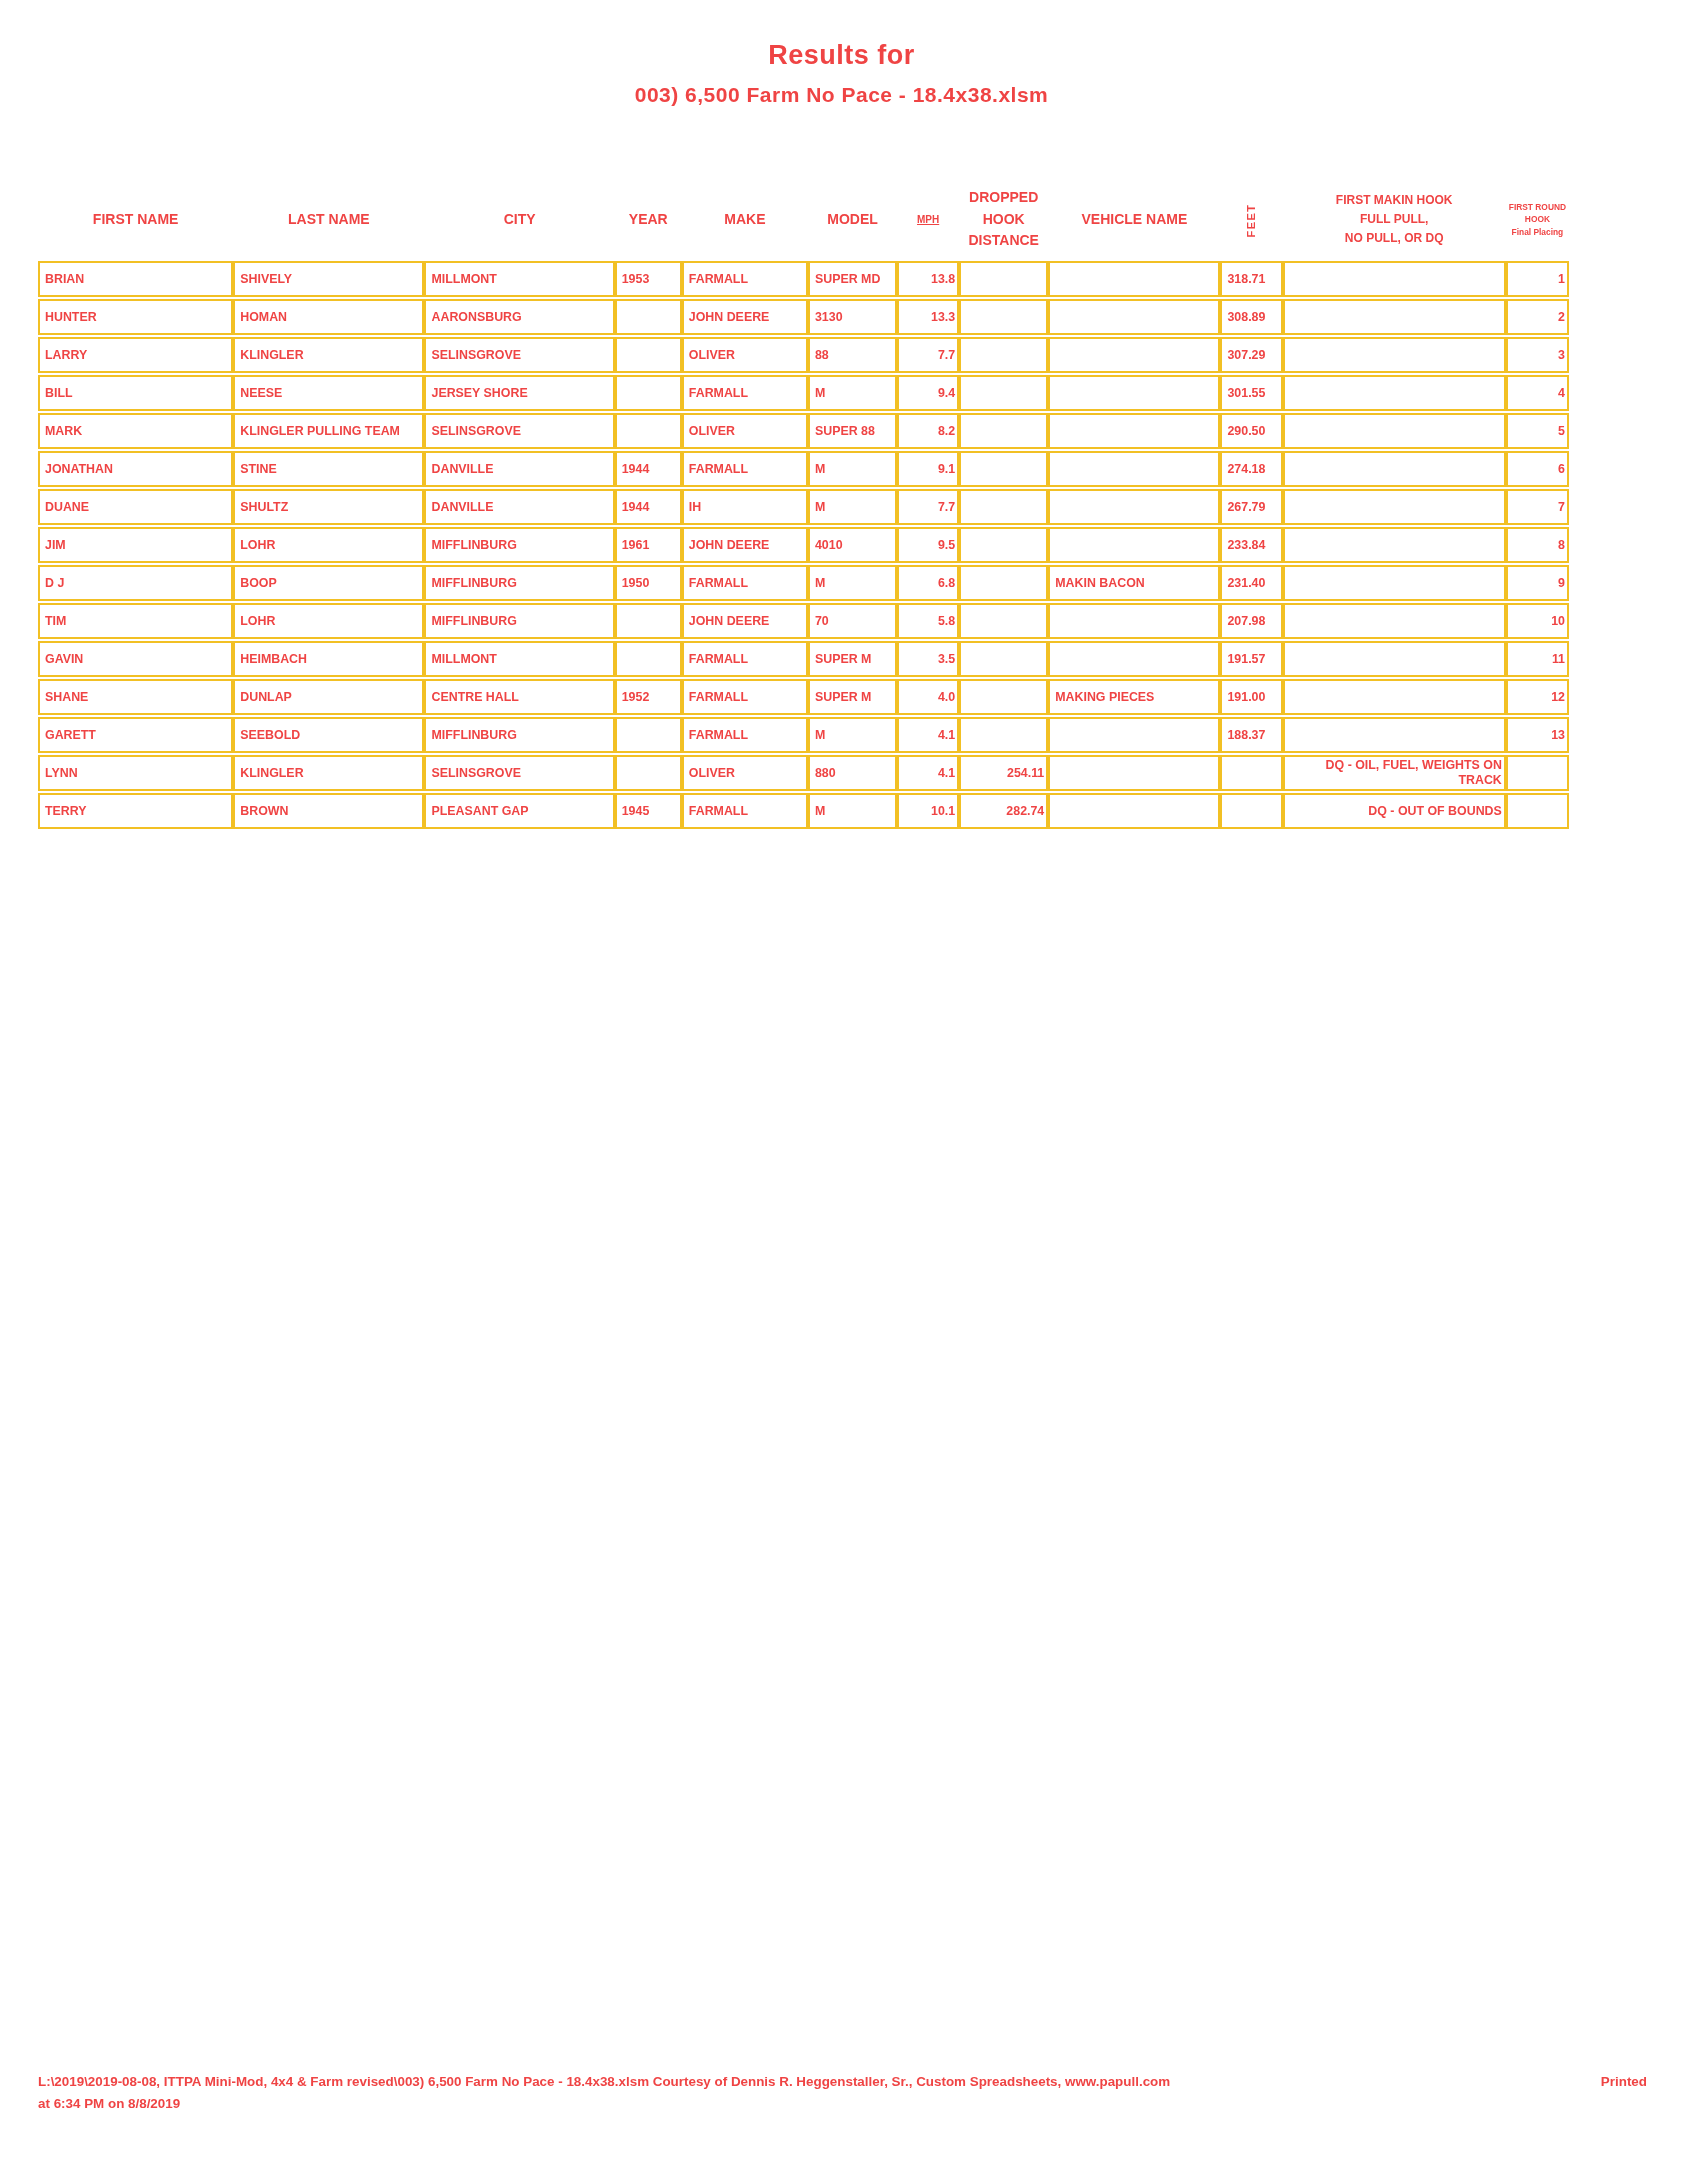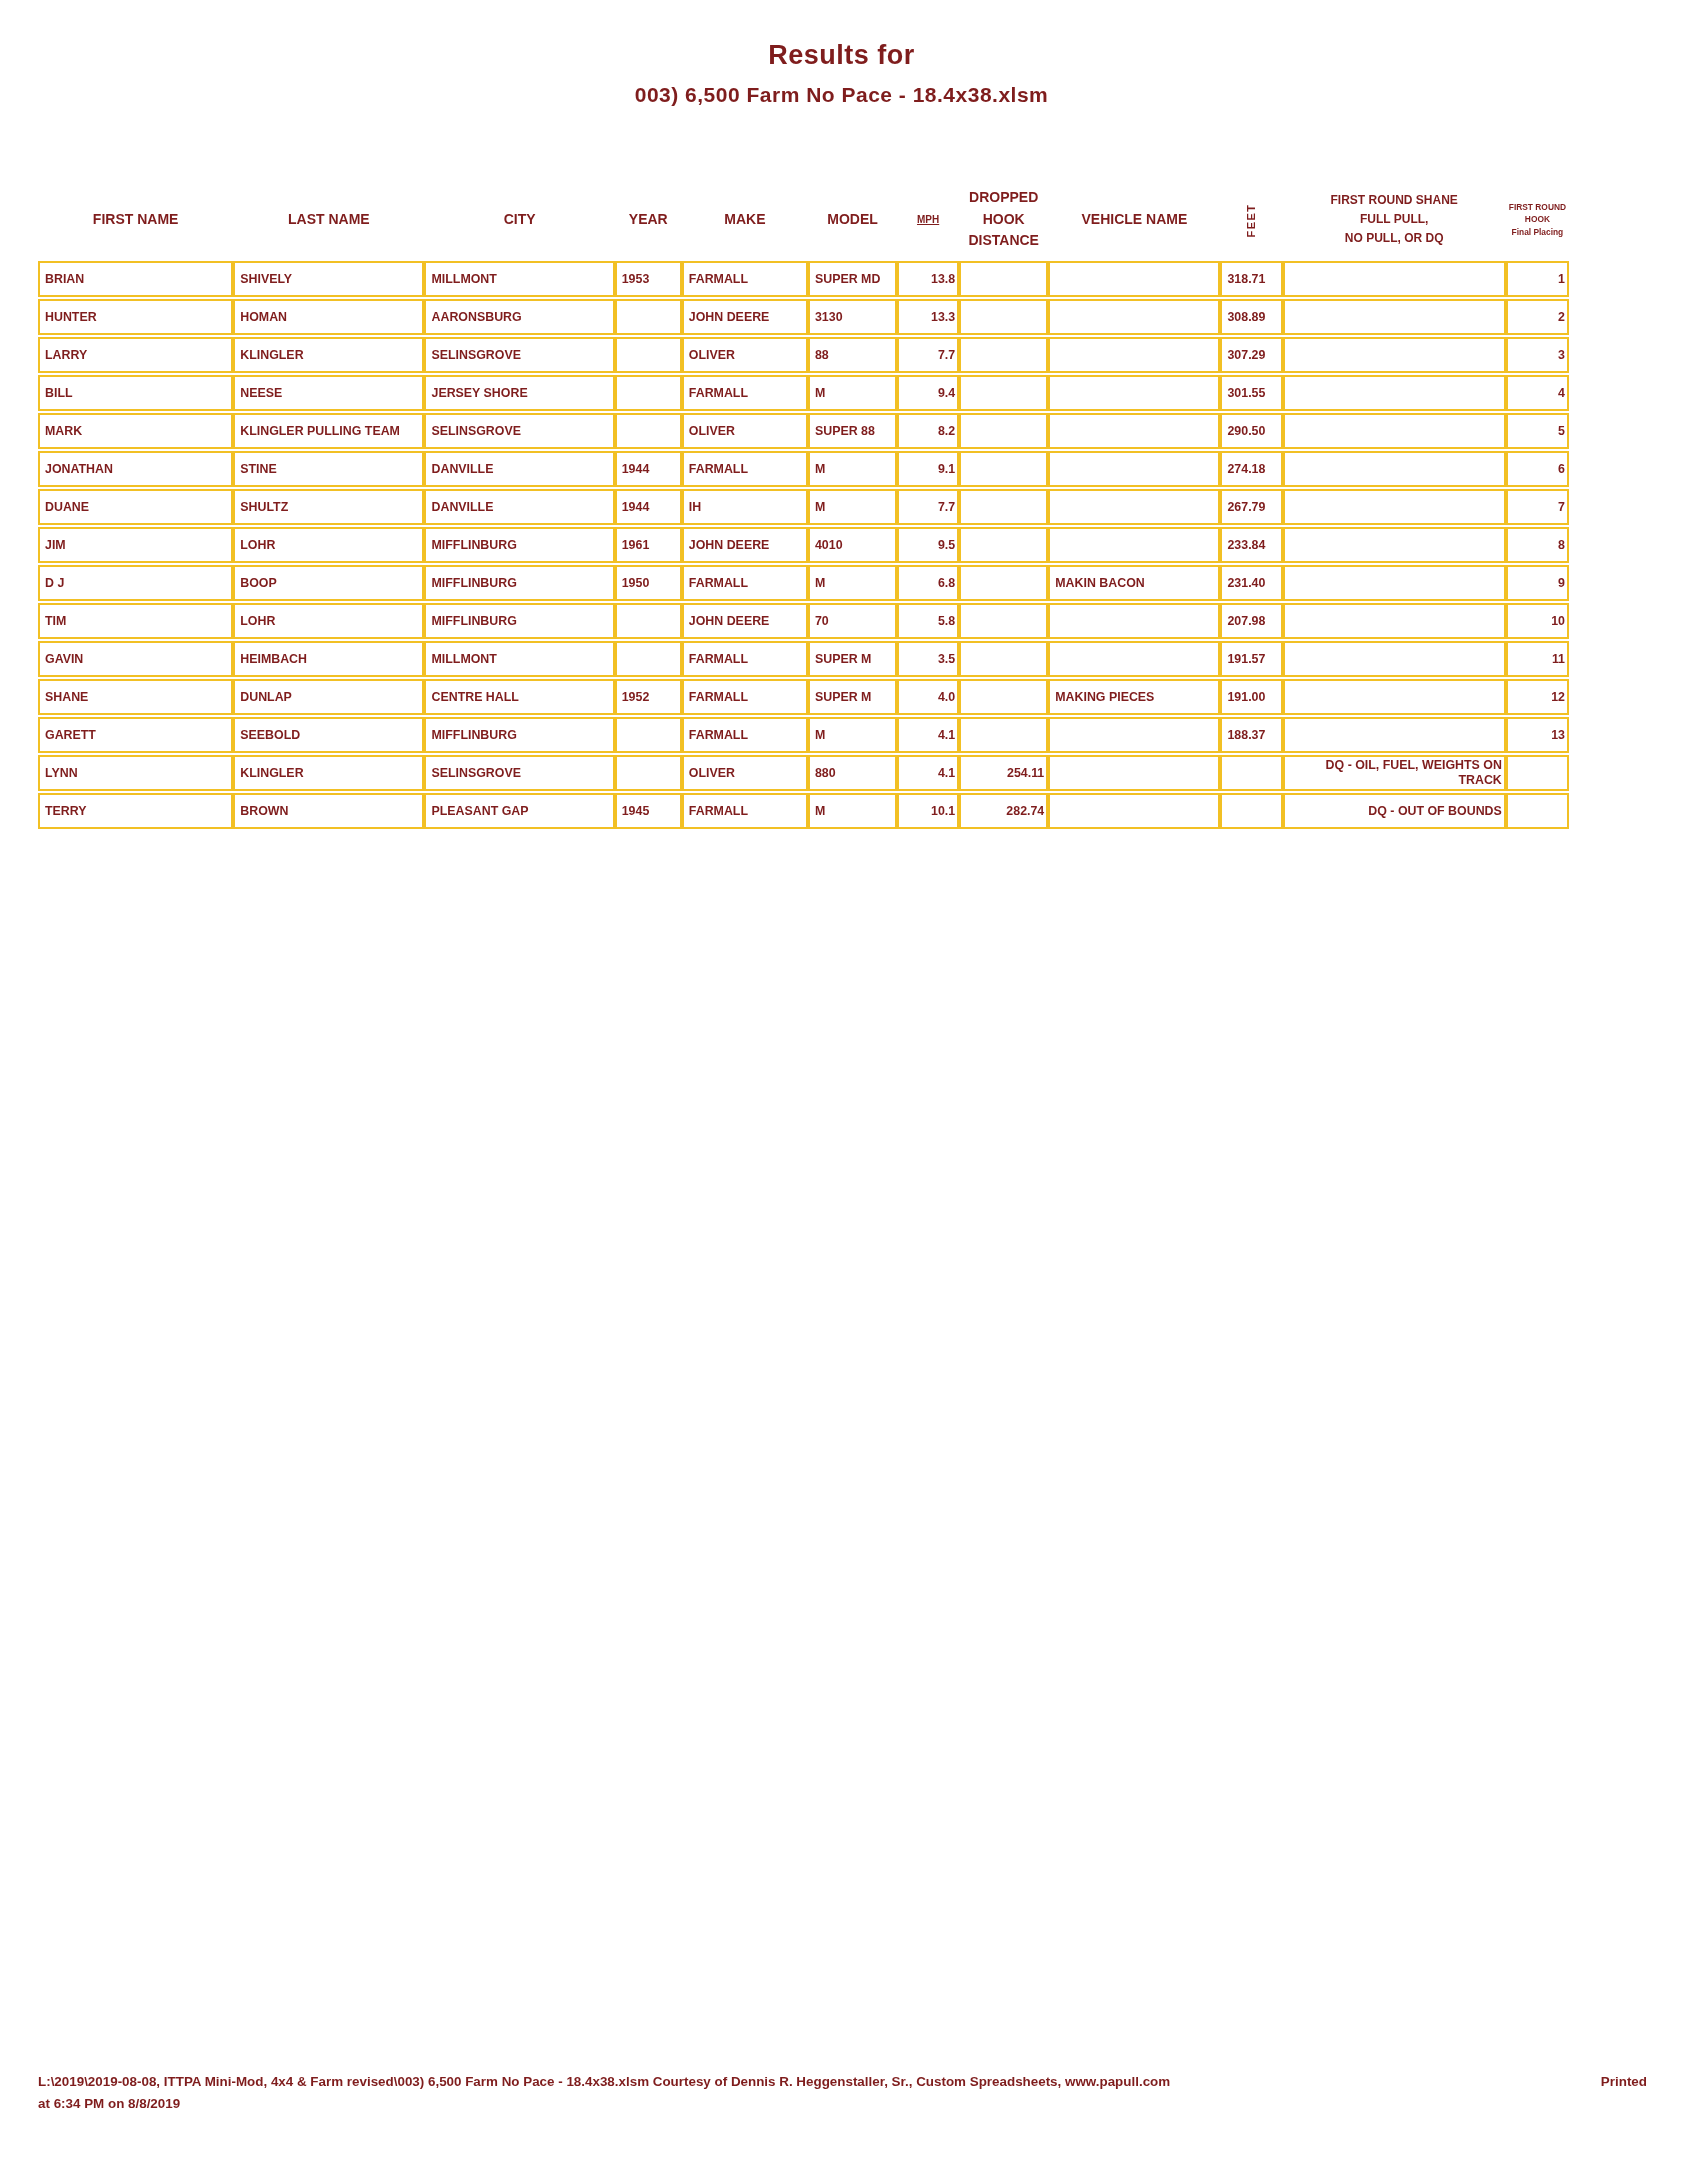--- a/index.html
+++ b/index.html
@@ -1,21 +1,21 @@
 <!DOCTYPE html>
 <html><head>
 <meta charset="utf-8">
 <style>
   html, body { margin: 0; padding: 0; background: #ffffff; }
   .page {
     position: relative;
     width: 1683px;
     height: 2178px;
     background: #ffffff;
-    color: #7f1d1d;
+    color: #ef4444;
     font-family: "Liberation Sans", sans-serif;
     font-weight: bold;
     overflow: hidden;
   }
   .title-block { position: absolute; top: 40px; left: 0; width: 100%; text-align: center; }
   .title-line1 { font-size: 27px; letter-spacing: 0.5px; }
   .title-line2 { font-size: 21px; margin-top: 12px; letter-spacing: 0.5px; }
 
   table.results {
     position: absolute;
@@ -120,21 +120,21 @@
         <th>CITY</th>
         <th>YEAR</th>
         <th>MAKE</th>
         <th>MODEL</th>
         <th class="th-mph">MPH</th>
         <th>DROPPED
 HOOK
 DISTANCE</th>
         <th>VEHICLE NAME</th>
         <th class="th-feet"><span class="vert-label">FEET</span></th>
-        <th class="th-hook">FIRST ROUND SHANE
+        <th class="th-hook">FIRST MAKIN HOOK
 FULL PULL,
 NO PULL, OR DQ</th>
         <th class="th-placing">FIRST ROUND
 HOOK
 Final Placing</th>
       </tr>
     </thead>
     <tbody id="tbody">
         <tr>
           <td class="al-left">BRIAN</td>

